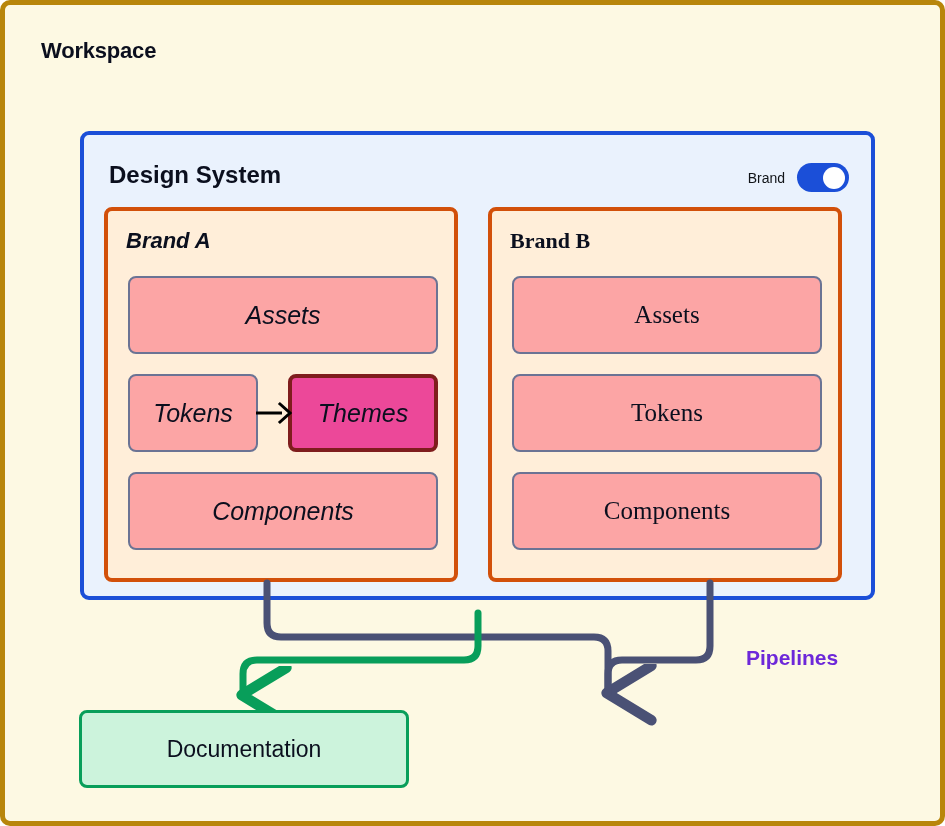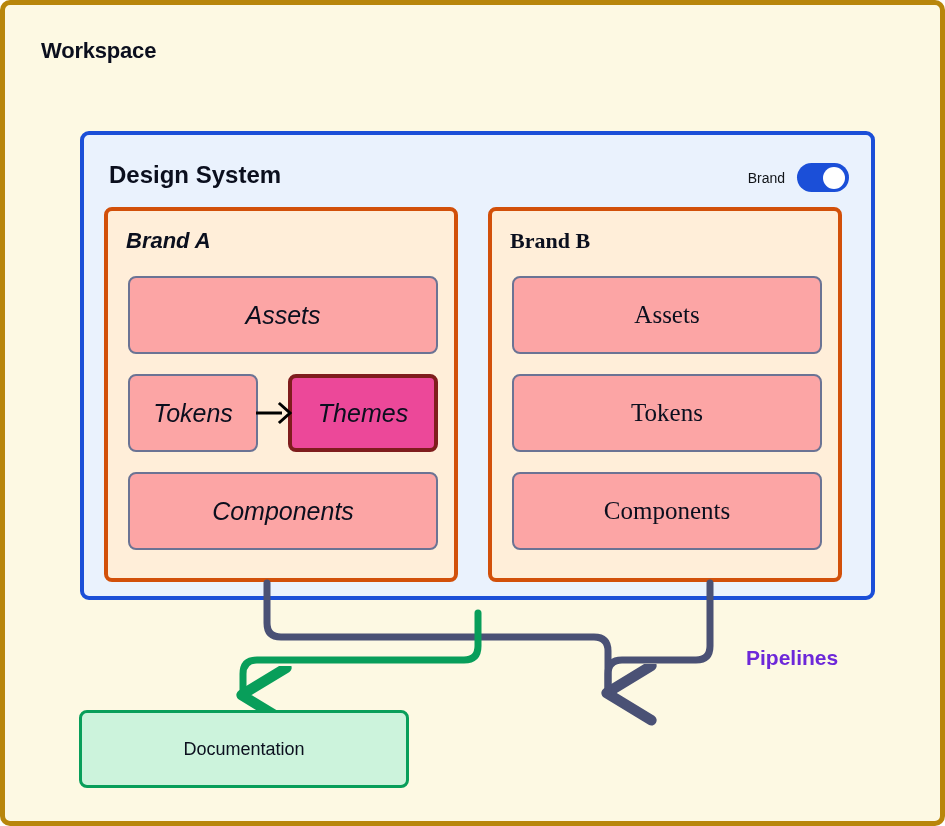--- a/index.html
+++ b/index.html
@@ -164,21 +164,21 @@
   }
 
   
   .output-node {
     position: absolute;
     box-sizing: border-box;
     border-radius: 8px;
     display: flex;
     align-items: center;
     justify-content: center;
-    font-size: 18px;
+    font-size: 23px;
     color: #0b0f1e;
   }
   #node-documentation {
     left: 74px;
     top: 705px;
     width: 330px;
     height: 78px;
     background: #ccf3dc;
     border: 3px solid #089e5a;
   }

